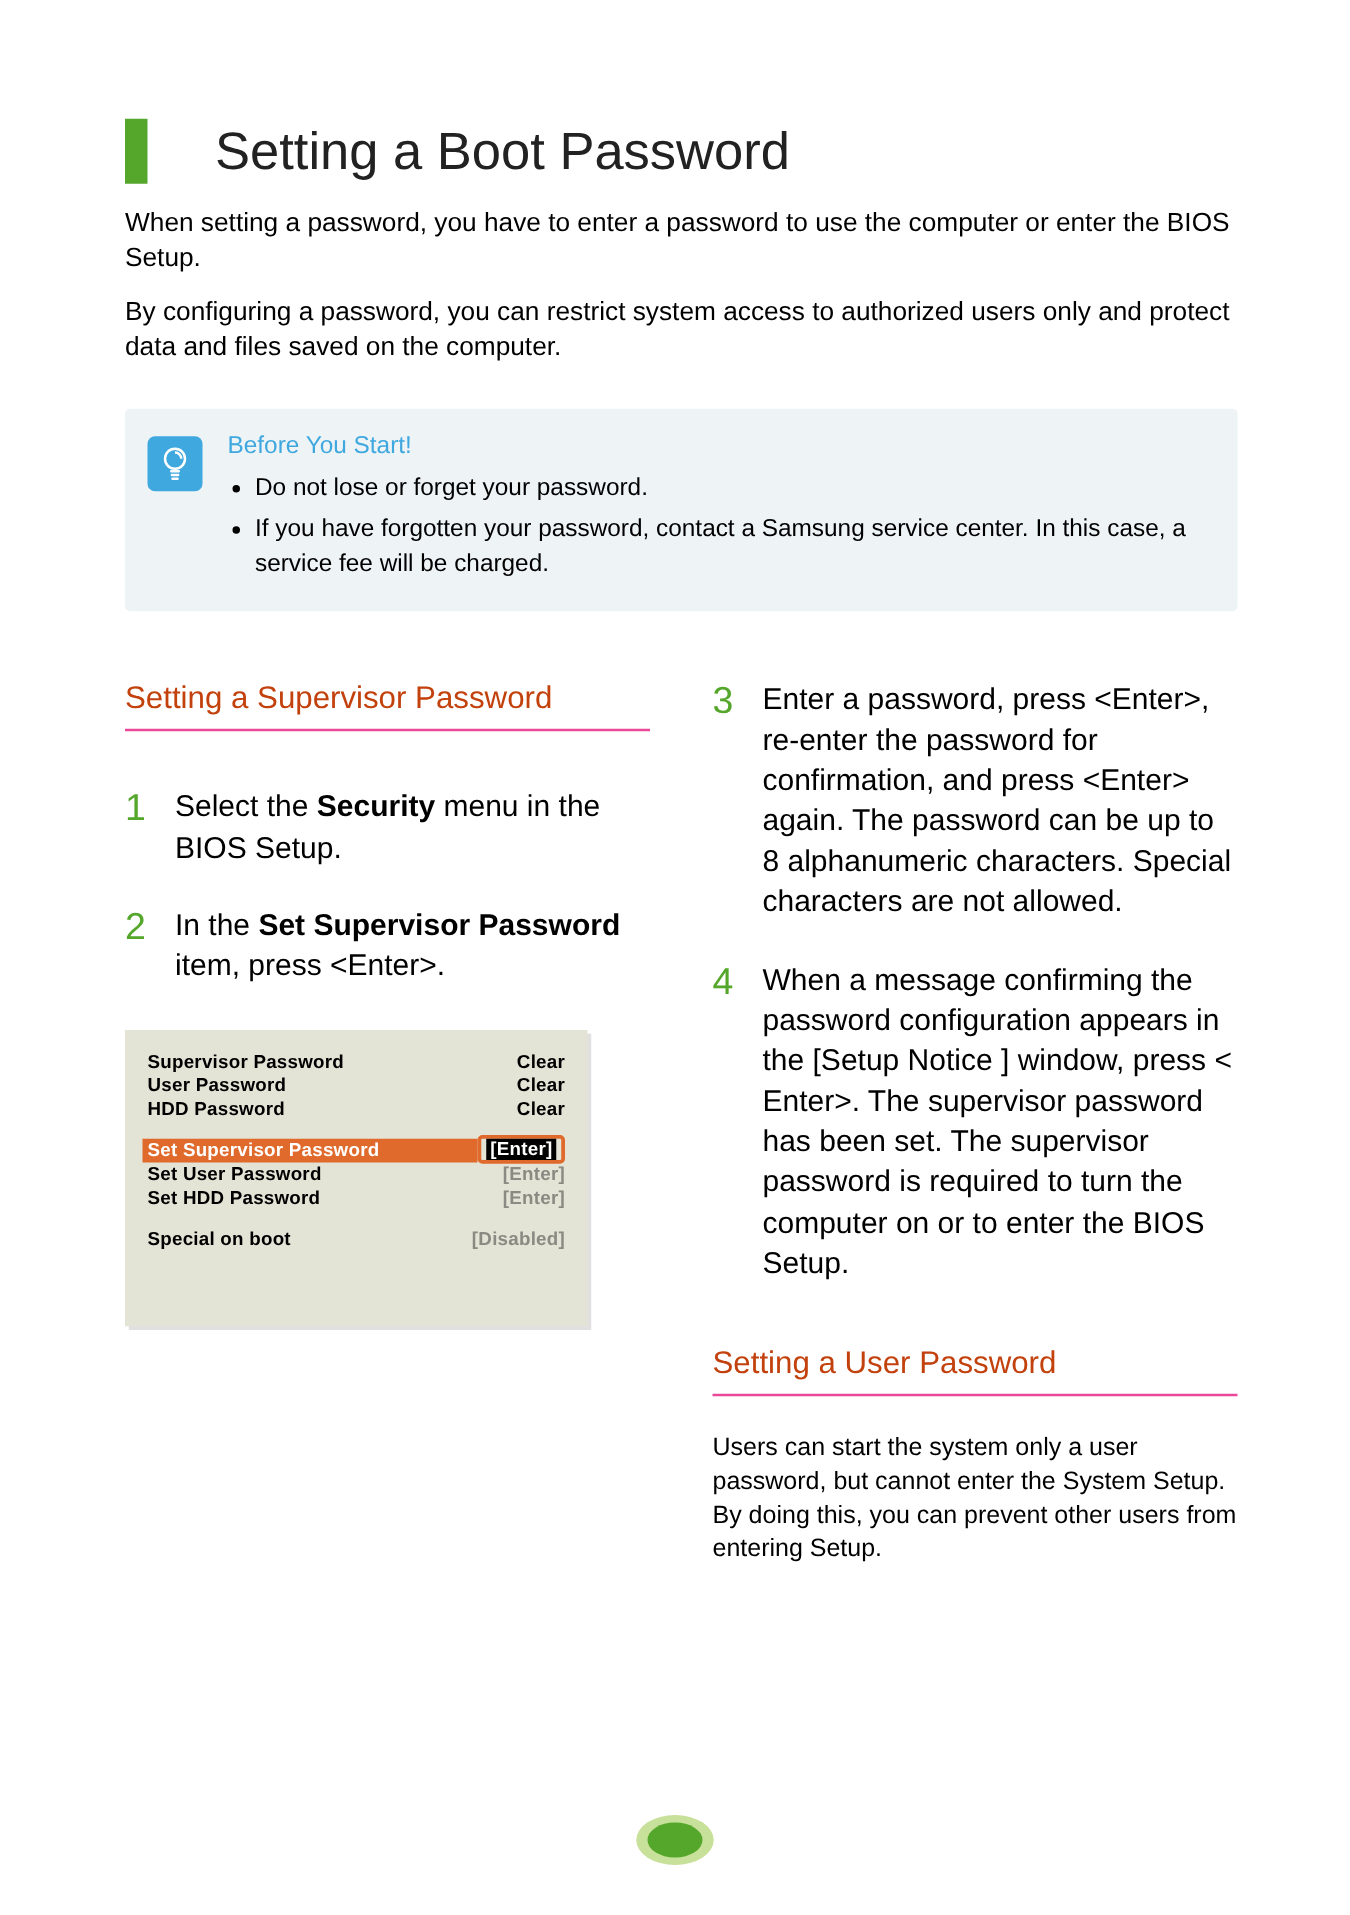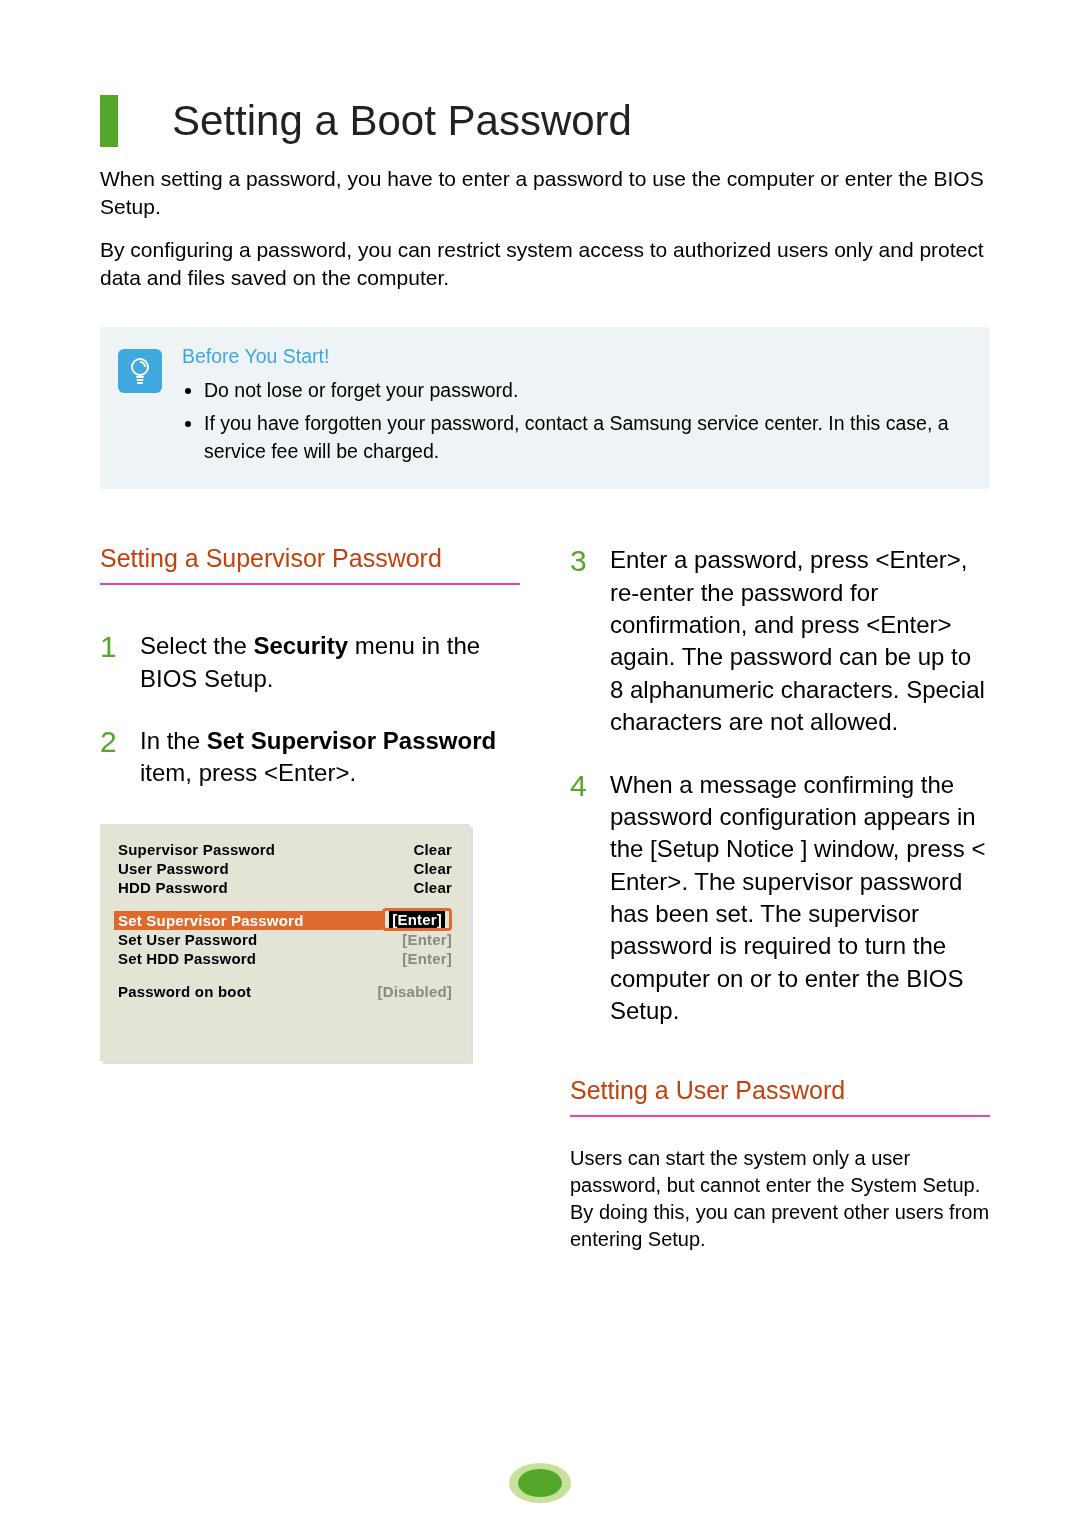--- a/index.html
+++ b/index.html
@@ -160,21 +160,21 @@
     border: 3px solid #e06a2b;
     border-radius: 4px;
     padding: 0 4px;
     position: relative;
     top: -1px;
   }
 
   .page-num-wrap {
     position: absolute;
     left: 0; right: 0;
-    bottom: 24px;
+    bottom: 34px;
     text-align: center;
   }
   .page-num {
     display: inline-flex;
     align-items: center;
     justify-content: center;
     color: #fff;
     font-size: 19px;
     font-weight: 400;
   }
@@ -268,21 +268,21 @@
           <span class="bios-val-gray">[Enter]</span>
         </div>
         <div class="bios-row">
           <span>Set HDD Password</span>
           <span class="bios-val-gray">[Enter]</span>
         </div>
 
         <div class="bios-section-break"></div>
 
         <div class="bios-row">
-          <span>Password on boot</span>
+          <span>Special on boot</span>
           <span class="bios-val-gray">[Disabled]</span>
         </div>
       </div>
     </div>
 
     <div class="col">
 
       <div class="step step-tight">
         <div class="step-num">3</div>
         <div class="step-body">Enter a password, press &lt;Enter&gt;, re-enter the password for confirmation, and press &lt;Enter&gt; again. The password can be up to 8 alphanumeric characters. Special characters are not allowed.</div>

